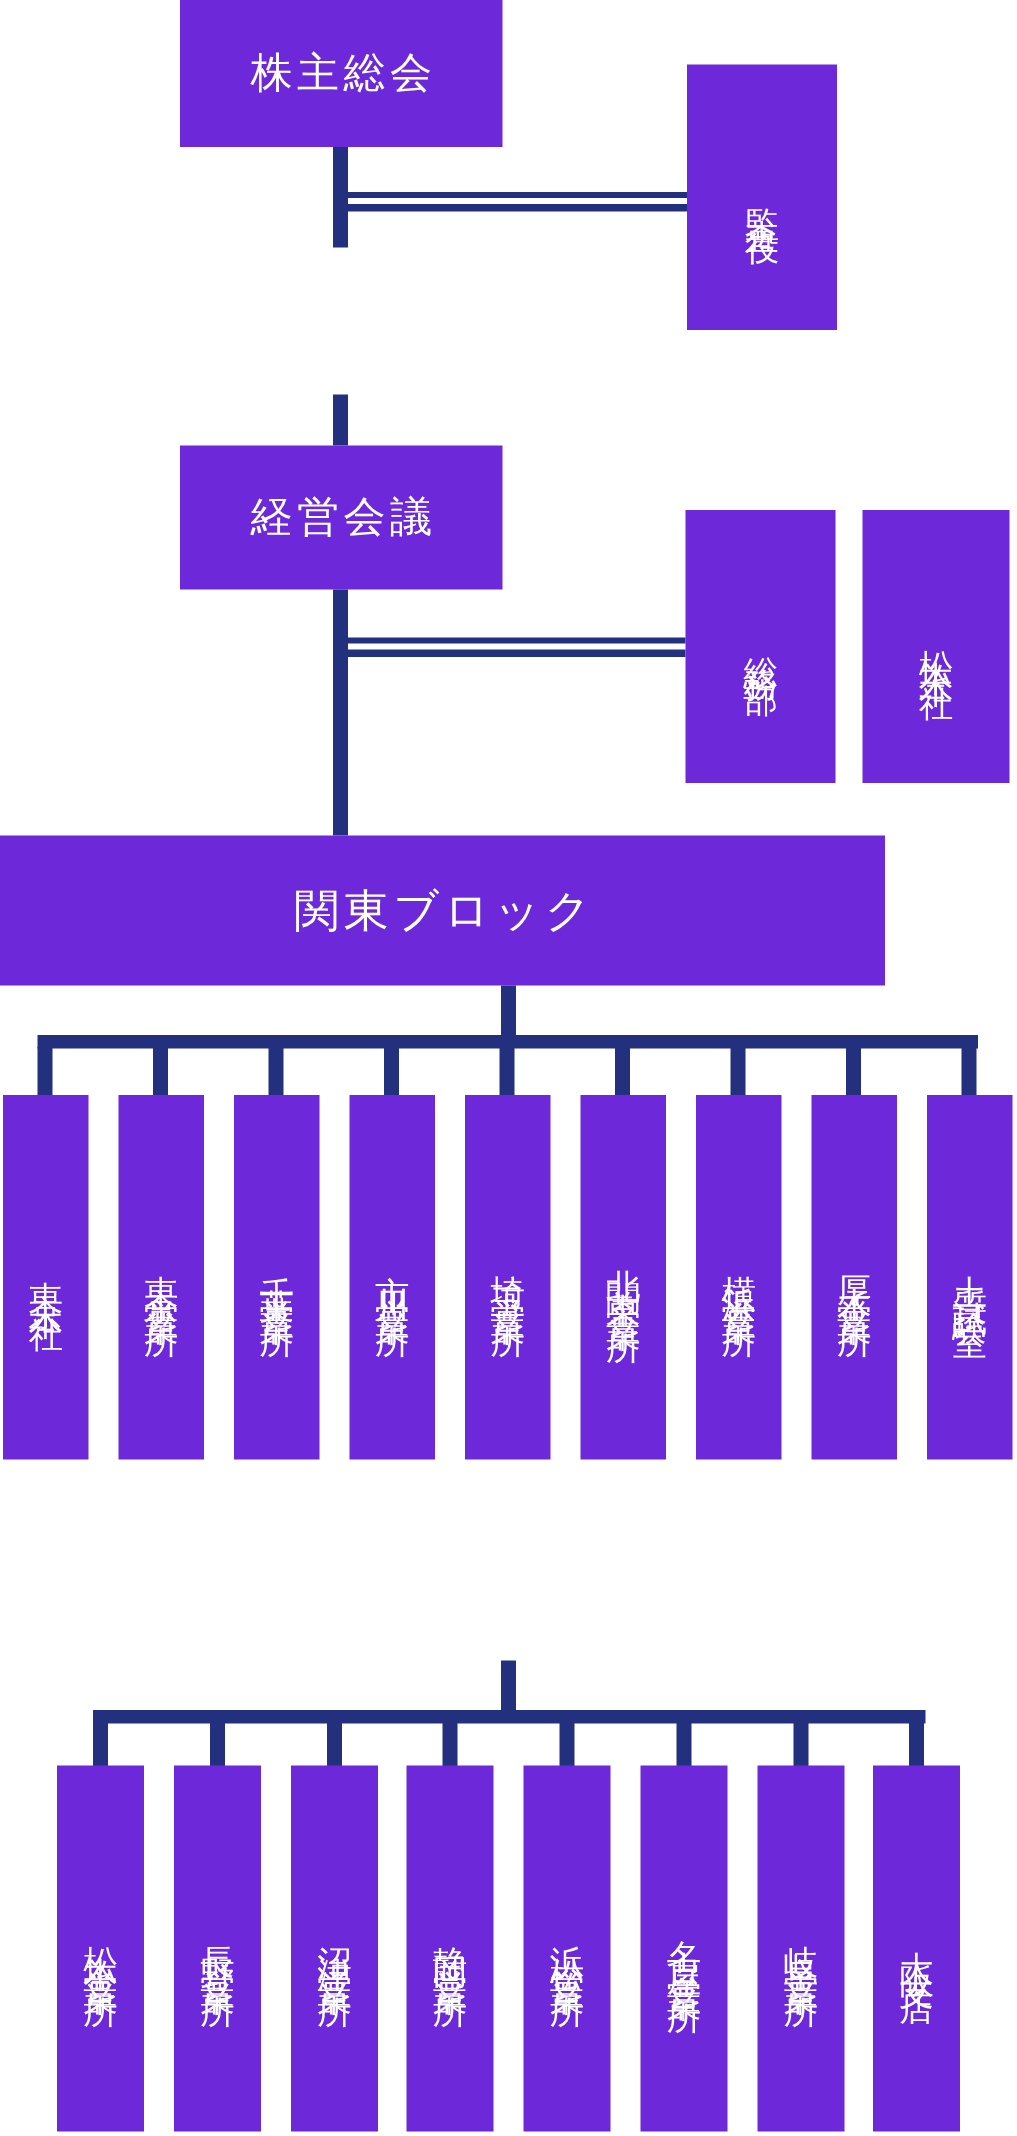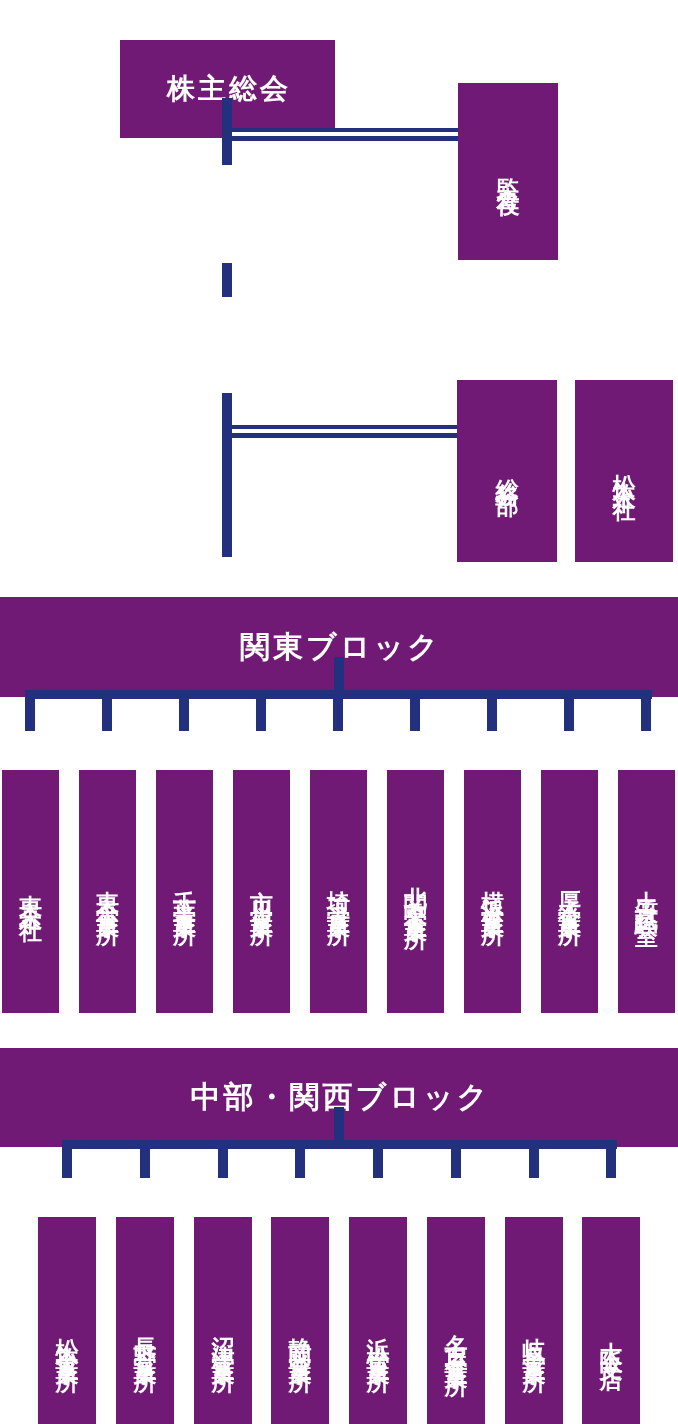--- a/index.html
+++ b/index.html
@@ -6,28 +6,27 @@
   #canvas {
     position: relative;
     width: 678px;
     height: 1424px;
     background: #ffffff;
     font-family: "Liberation Sans", sans-serif;
     overflow: hidden;
   }
   .node {
     position: absolute;
-    background: #701a75;
+    background: #6d28d9;
     color: #ffffff;
-    font-weight: 700;
+    font-weight: 400;
     display: flex;
     align-items: center;
     justify-content: center;
     text-align: center;
-    margin-top: 40px;
   }
   .h-text { font-size: 28px; letter-spacing: 3px; text-indent: 3px; }
   .band-text { font-size: 30px; letter-spacing: 3px; text-indent: 3px; }
   .v-text {
     writing-mode: vertical-rl;
     text-orientation: upright;
     font-size: 23px;
     letter-spacing: 8px;
     line-height: 1;
   }
@@ -50,30 +49,31 @@
 
   <div class="line" style="left:222px; top:98px; width:10px; height:67px;"></div>
 
   <div class="dline" style="left:232px; top:128px; width:226px;"></div>
 
   <div class="node v-text" style="left:458px; top:43px; width:100px; height:177px;">監査役</div>
 
 
   <div class="line" style="left:222px; top:263px; width:10px; height:34px;"></div>
 
+  <div class="node h-text" style="left:120px; top:297px; width:215px; height:96px;">経営会議</div>
 
   <div class="line" style="left:222px; top:393px; width:10px; height:164px;"></div>
 
   <div class="dline" style="left:232px; top:425px; width:225px;"></div>
 
   <div class="node v-text" style="left:457px; top:340px; width:100px; height:182px;">総務部</div>
 
   <div class="node v-text" style="left:575px; top:340px; width:98px; height:182px;">松本本社</div>
 
-  <div class="node band-text" style="left:0; top:557px; width:678px; height:100px;">関東ブロック</div>
+  <div class="node band-text" style="left:0; top:557px; width:590px; height:100px;">関東ブロック</div>
 
   <div class="line" style="left:334px; top:657px; width:10px; height:34px;"></div>
 
   <div class="line" style="left:25px; top:690px; width:627px; height:9px;"></div>
 
   <div class="line" style="left:25px;  top:698px; width:10px; height:33px;"></div>
   <div class="line" style="left:102px; top:698px; width:10px; height:33px;"></div>
   <div class="line" style="left:179px; top:698px; width:10px; height:33px;"></div>
   <div class="line" style="left:256px; top:698px; width:10px; height:33px;"></div>
   <div class="line" style="left:333px; top:698px; width:10px; height:33px;"></div>
@@ -85,21 +85,20 @@
   <div class="node v-text" style="left:2px;   top:730px; width:57px; height:243px;">東京本社</div>
   <div class="node v-text" style="left:79px;  top:730px; width:57px; height:243px;">東京営業所</div>
   <div class="node v-text" style="left:156px; top:730px; width:57px; height:243px;">千葉営業所</div>
   <div class="node v-text" style="left:233px; top:730px; width:57px; height:243px;">市川営業所</div>
   <div class="node v-text" style="left:310px; top:730px; width:57px; height:243px;">埼玉営業所</div>
   <div class="node v-text" style="left:387px; top:730px; width:57px; height:243px;">北関東営業所</div>
   <div class="node v-text" style="left:464px; top:730px; width:57px; height:243px;">横浜営業所</div>
   <div class="node v-text" style="left:541px; top:730px; width:57px; height:243px;">厚木営業所</div>
   <div class="node v-text" style="left:618px; top:730px; width:57px; height:243px;">土質試験室</div>
 
-  <div class="node band-text" style="left:0; top:1008px; width:678px; height:99px;">中部・関西ブロック</div>
 
   <div class="line" style="left:334px; top:1107px; width:10px; height:34px;"></div>
 
   <div class="line" style="left:62px; top:1140px; width:555px; height:9px;"></div>
 
   <div class="line" style="left:62px;  top:1148px; width:10px; height:30px;"></div>
   <div class="line" style="left:140px; top:1148px; width:10px; height:30px;"></div>
   <div class="line" style="left:218px; top:1148px; width:10px; height:30px;"></div>
   <div class="line" style="left:295px; top:1148px; width:10px; height:30px;"></div>
   <div class="line" style="left:373px; top:1148px; width:10px; height:30px;"></div>

